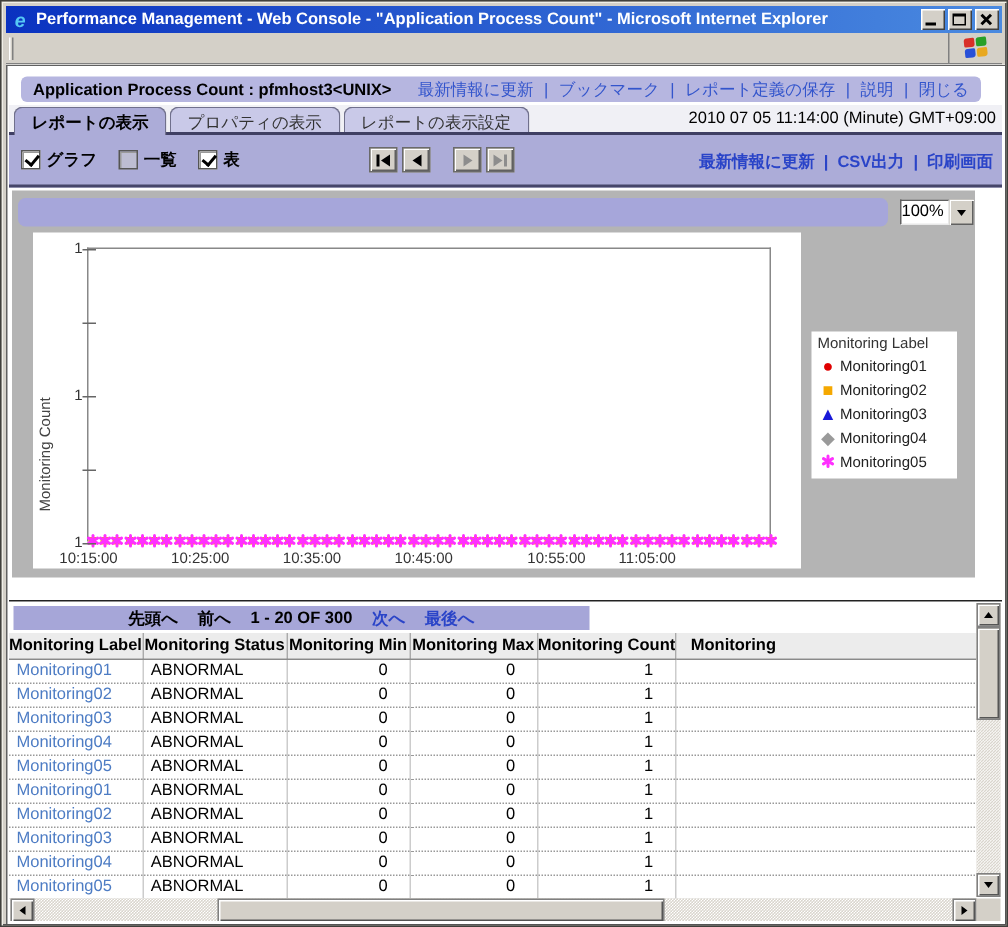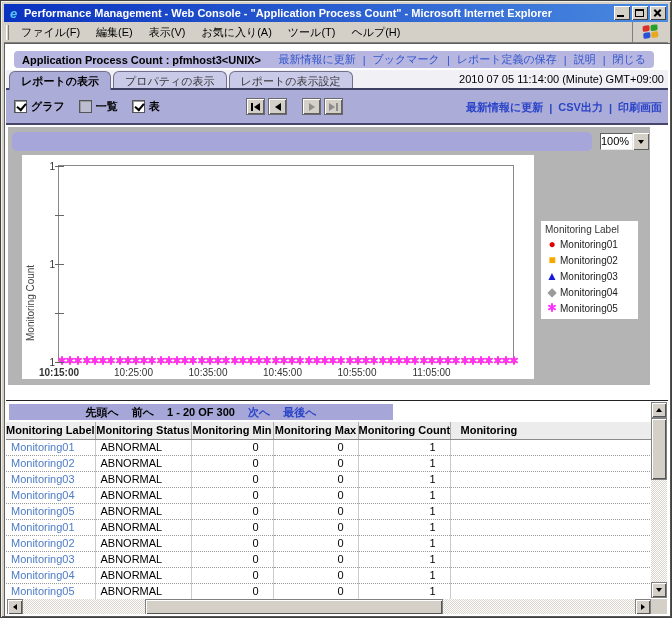--- a/index.html
+++ b/index.html
@@ -140,28 +140,20 @@
         <i class="glyph-max"></i>
       </span>
     <span class="tb-btn">
         <i class="glyph-x1"></i>
         <i class="glyph-x2"></i>
       </span>
   </div>
 
   <div class="menubar">
     <span class="grip"></span>
-    <span id="menu-items" style="display:flex">
-        <span class="menu-item">ファイル(F)</span>
-        <span class="menu-item">編集(E)</span>
-        <span class="menu-item">表示(V)</span>
-        <span class="menu-item">お気に入り(A)</span>
-        <span class="menu-item">ツール(T)</span>
-        <span class="menu-item">ヘルプ(H)</span>
-      </span>
     <span class="win-logo">
       <span class="flag">
         <i style="background:#d83028"></i>
           <i style="background:#28a028"></i>
           <i style="background:#2850d8"></i>
           <i style="background:#e8a820"></i>
       </span>
     </span>
   </div>
 
@@ -695,25 +687,25 @@
                 </span>
               </div>
           <i class="ytick" style="top: -0.5px;"></i>
               <i class="ytick" style="top: 48.5px;"></i>
               <i class="ytick" style="top: 97.5px;"></i>
               <i class="ytick" style="top: 146.5px;"></i>
               <i class="ytick" style="top: 195.5px;"></i>
               <span class="ynum" style="top: 0px;">1</span>
               <span class="ynum" style="top: 98px;">1</span>
               <span class="ynum" style="top: 196px;">1</span>
-              <span class="xl" style="left: 0px; font-weight: bold;">10:15:00</span>
+              <span class="xl" style="left: 0px;">10:15:00</span>
               <span class="xl" style="left: 74.5px;">10:25:00</span>
               <span class="xl" style="left: 149px;">10:35:00</span>
               <span class="xl" style="left: 223.5px;">10:45:00</span>
-              <span class="xl" style="left: 298px;">10:55:00</span>
+              <span class="xl" style="left: 312px;">10:55:00</span>
               <span class="xl" style="left: 372.5px;">11:05:00</span>
             </div>
         </div>
         <div class="legend">
           <div class="lg-title">Monitoring Label</div>
           <div id="legend-items">
               <div class="lg-item">
                 <span class="lg-mark" style="color: rgb(224, 0, 0);">●</span>
                 <span>Monitoring01</span>
               </div>

